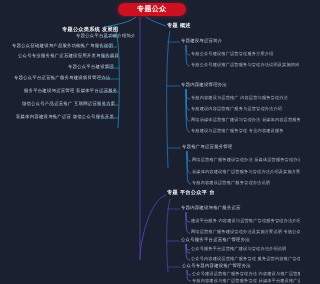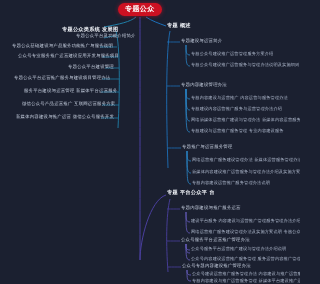--- a/index.html
+++ b/index.html
@@ -13,21 +13,21 @@
   #canvas{position:absolute;inset:0;width:300px;height:284px;}
   #svg{position:absolute;inset:0;width:300px;height:284px;pointer-events:none;}
 
   .node{position:absolute;white-space:nowrap;line-height:1;}
 
   .root{
     left:118px;top:3px;
     background:#cc1122;
     color:#ffffff;
     border-radius:8px;
-    padding:3px 7px;
+    padding:3px 19px;
     font-size:7px;
     font-weight:bold;
     letter-spacing:.4px;
     box-shadow:0 0 4px rgba(190,20,40,.65);
   }
 
   .lvl1{
     color:#f0f3f8;
     font-size:5.2px;
     font-weight:bold;

